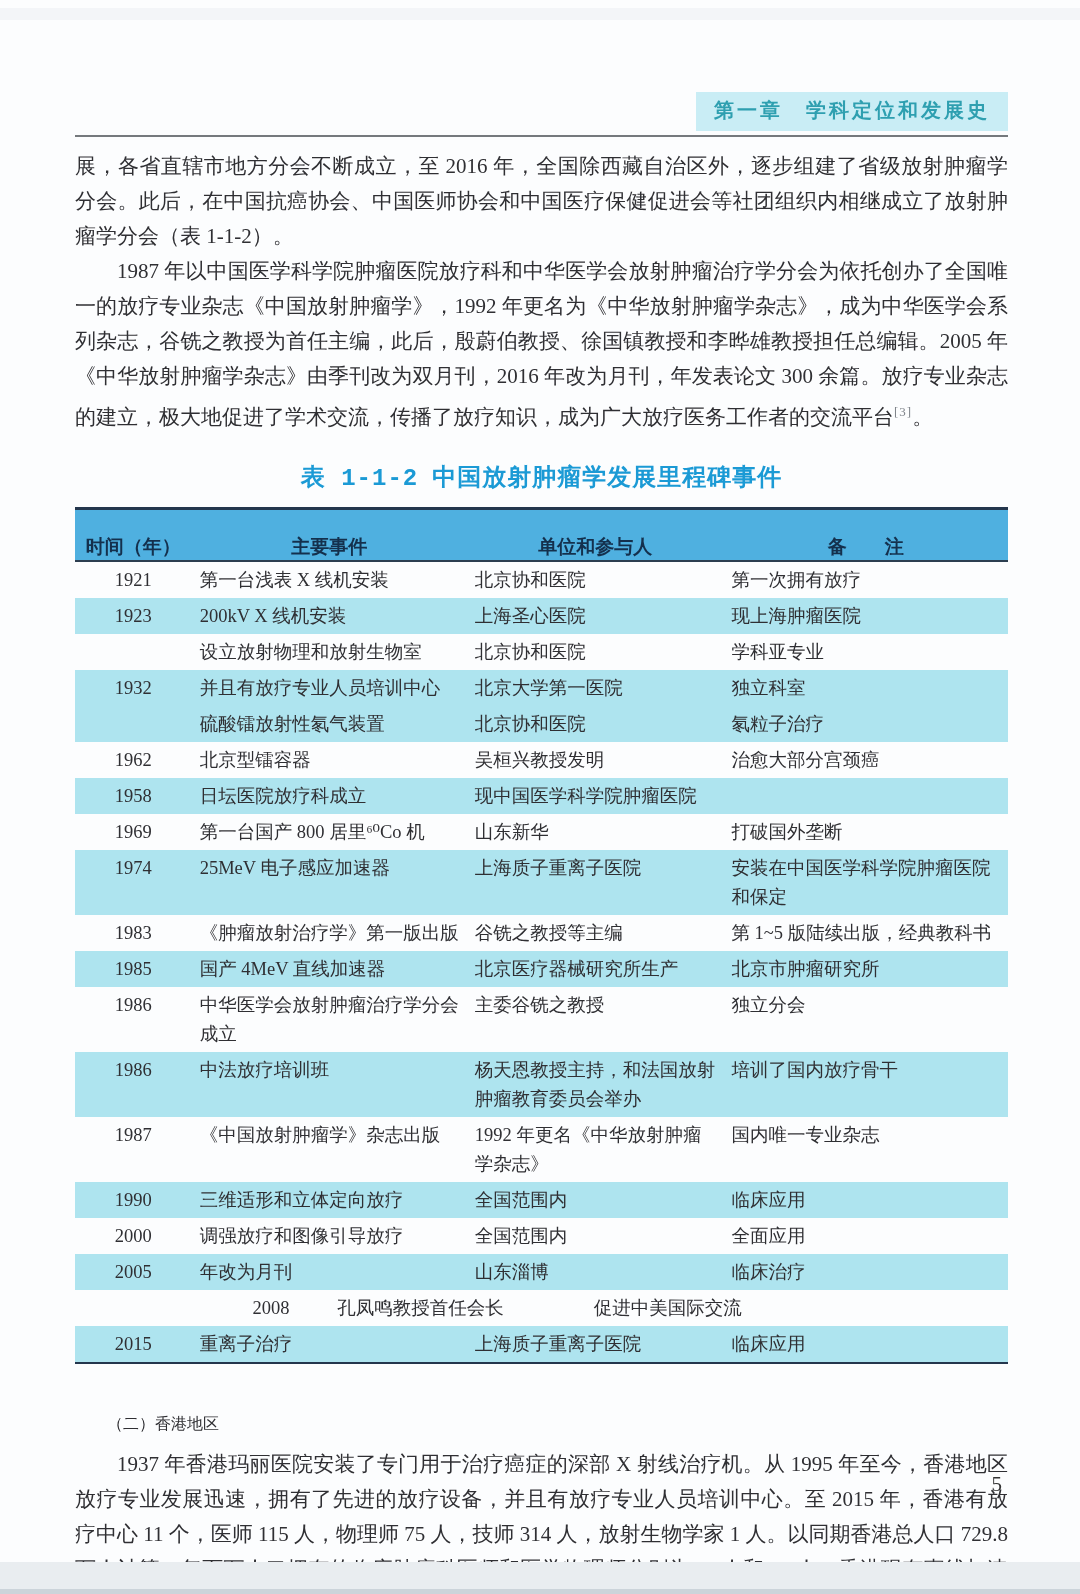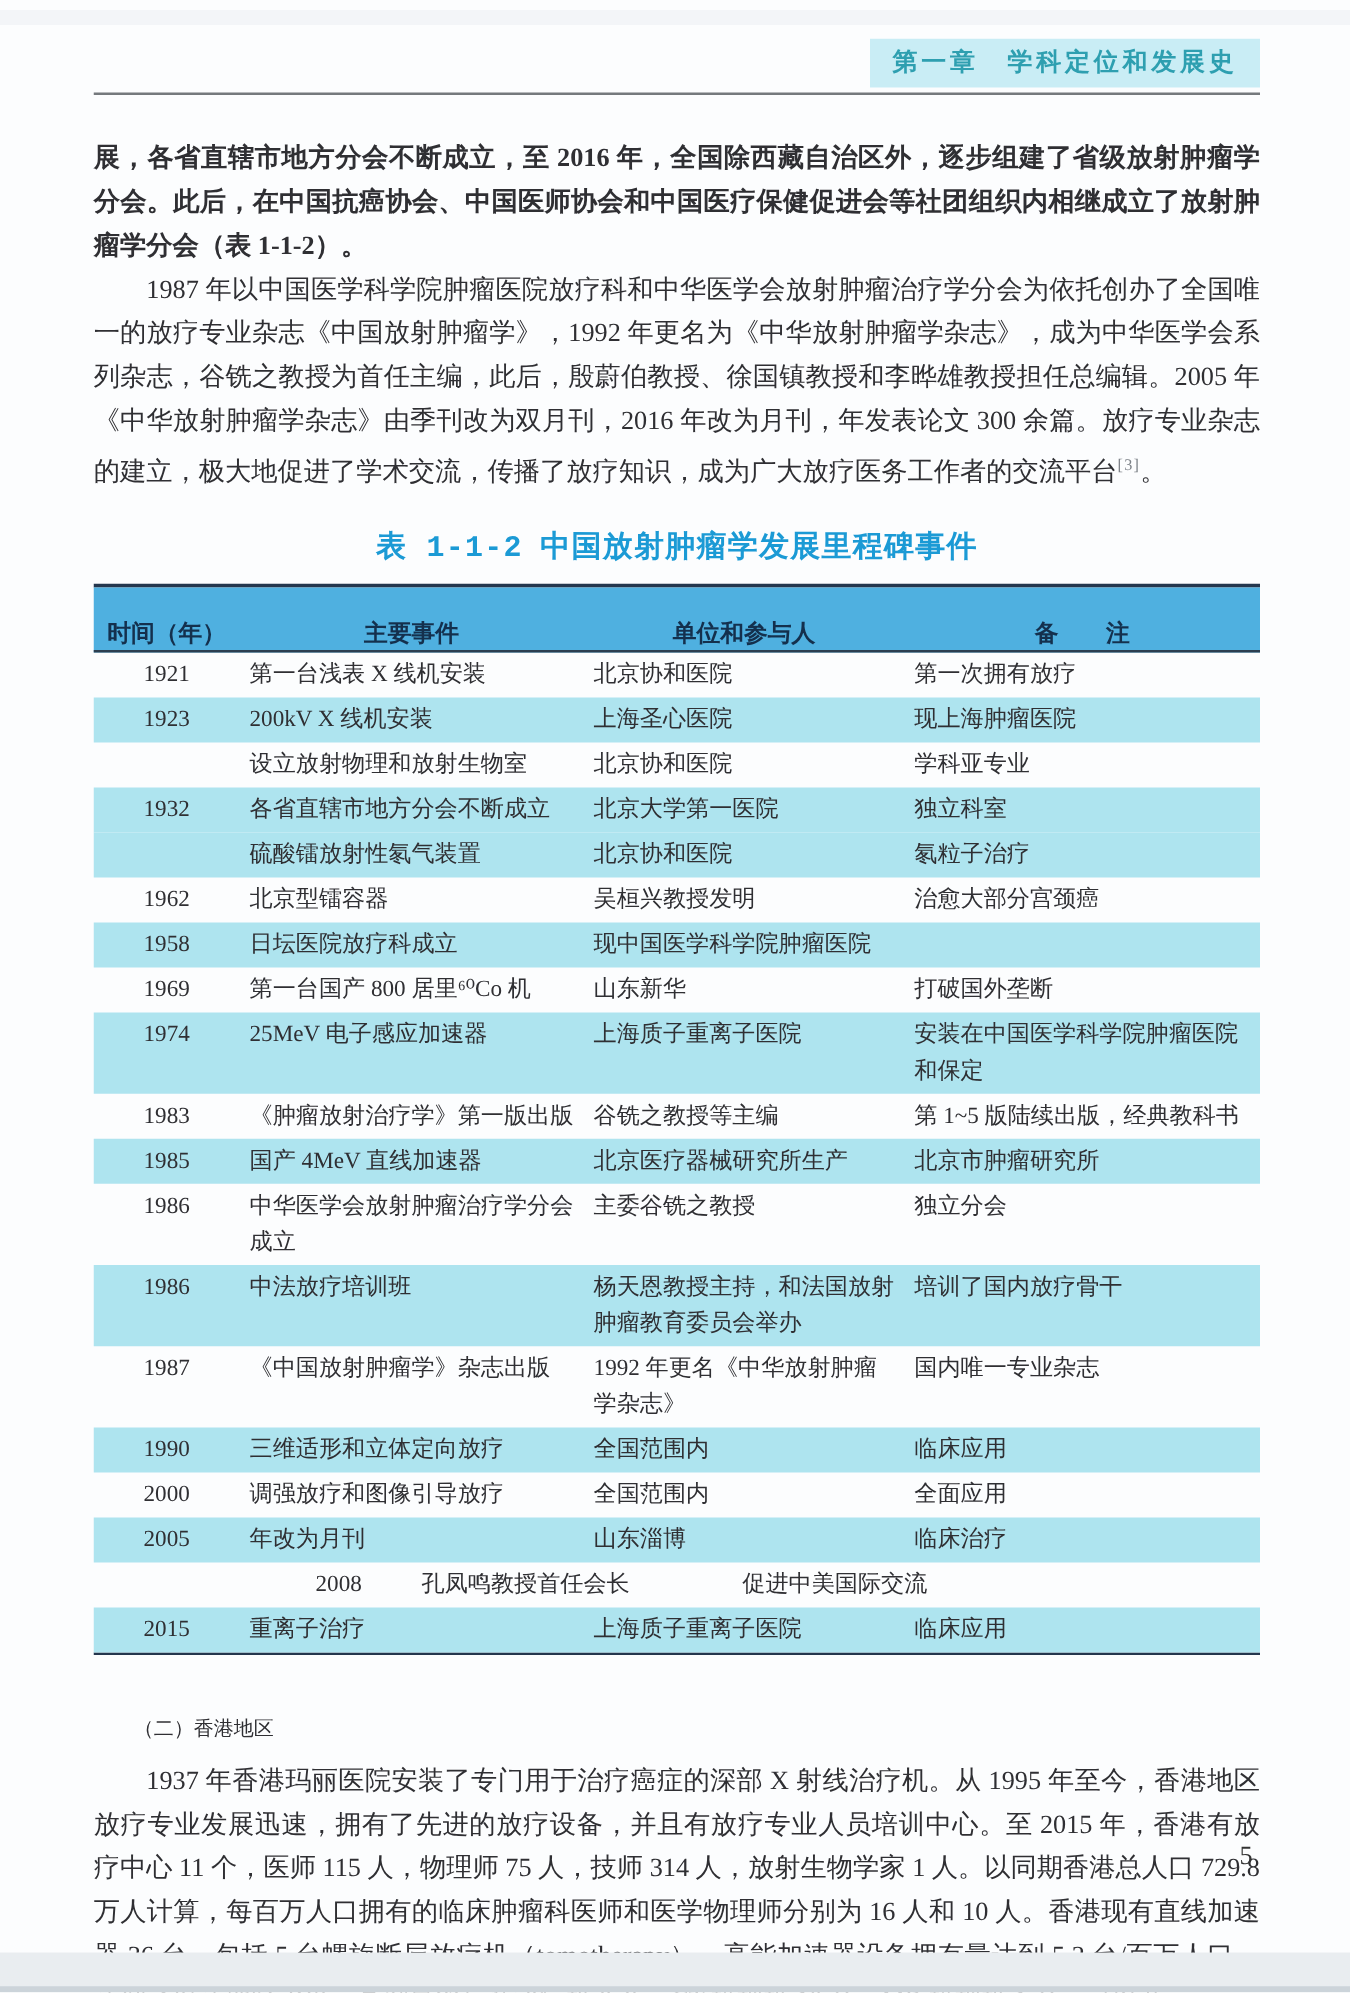--- a/index.html
+++ b/index.html
@@ -15,31 +15,31 @@
   }
   html,body{margin:0;padding:0;background:#ffffff;}
   .page{
     width:1080px;height:1594px;position:relative;overflow:hidden;
     background:#fcfdfe;
     font-family:"Liberation Serif","DejaVu Serif",serif;
     color:var(--body-text);
   }
   .scan-top-strip{position:absolute;top:8px;left:0;width:100%;height:12px;background:#f3f5f8;}
   .content{padding:0 72px 0 75px;}
-  .page-header{padding-top:31px;}
+  .page-header{padding-top:92px;}
   .chapter-badge{
     margin-left:auto;width:max-content;
     background:var(--badge-bg);color:var(--badge-text);
     font-size:20px;font-weight:bold;letter-spacing:3px;
     padding:5px 18px 7px 18px;
   }
   .header-rule{border-top:2px solid var(--rule-gray);margin-top:4px;}
   .body-text{font-size:21px;line-height:35px;text-align:justify;}
   .para{margin:0;}
-  .para-first{margin-top:33px;font-weight:bold;}
+  .para-first{margin-top:12px;}
   .para-indent{text-indent:2em;}
   .citation-sup{
     font-size:13px;vertical-align:super;color:#7d8288;
     font-family:"Liberation Serif",serif;letter-spacing:1px;
   }
   .table-block{margin-top:26px;}
   .table-title{
     text-align:center;color:var(--title-blue);
     font-size:24px;font-weight:bold;letter-spacing:1px;
     font-family:Liberation Mono, monospace;
@@ -120,21 +120,21 @@
               <div class="tcell col-note">现上海肿瘤医院</div>
             </div>
             <div class="trow">
               <div class="tcell col-year"></div>
               <div class="tcell col-event">设立放射物理和放射生物室</div>
               <div class="tcell col-unit">北京协和医院</div>
               <div class="tcell col-note">学科亚专业</div>
             </div>
             <div class="trow shade">
               <div class="tcell col-year">1932</div>
-              <div class="tcell col-event">各省直辖市地方分会不断成立</div>
+              <div class="tcell col-event">并且有放疗专业人员培训中心</div>
               <div class="tcell col-unit">北京大学第一医院</div>
               <div class="tcell col-note">独立科室</div>
             </div>
             <div class="trow shade">
               <div class="tcell col-year"></div>
               <div class="tcell col-event">硫酸镭放射性氡气装置</div>
               <div class="tcell col-unit">北京协和医院</div>
               <div class="tcell col-note">氡粒子治疗</div>
             </div>
             <div class="trow">

